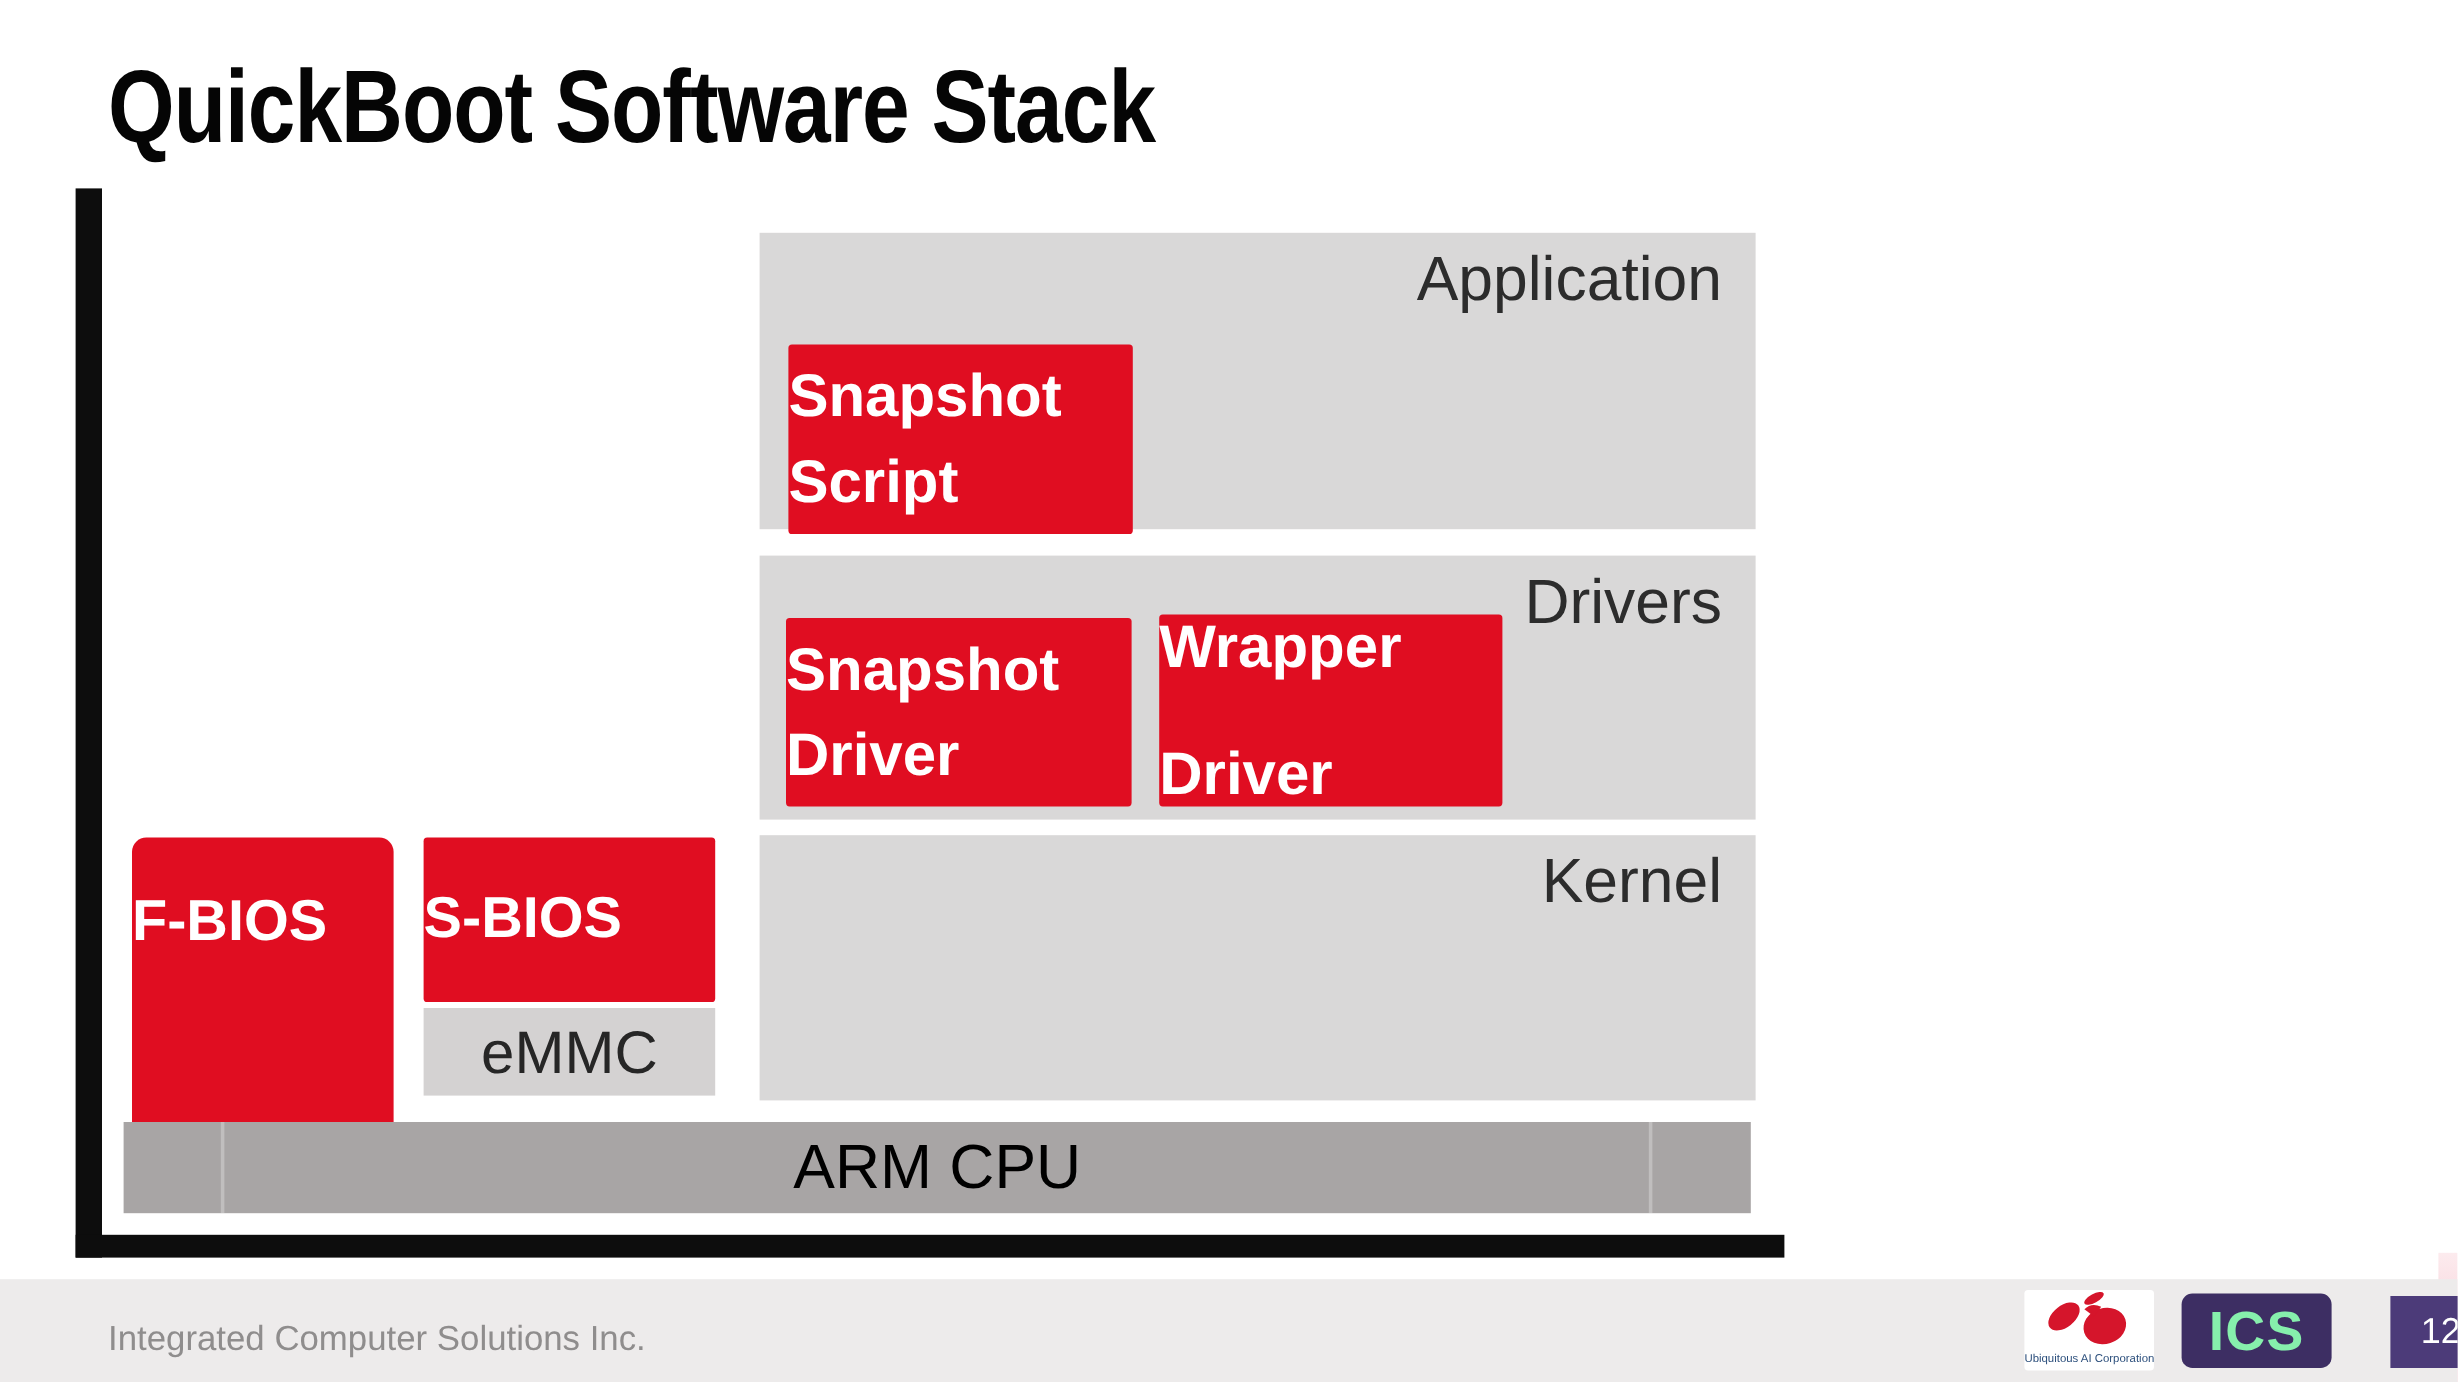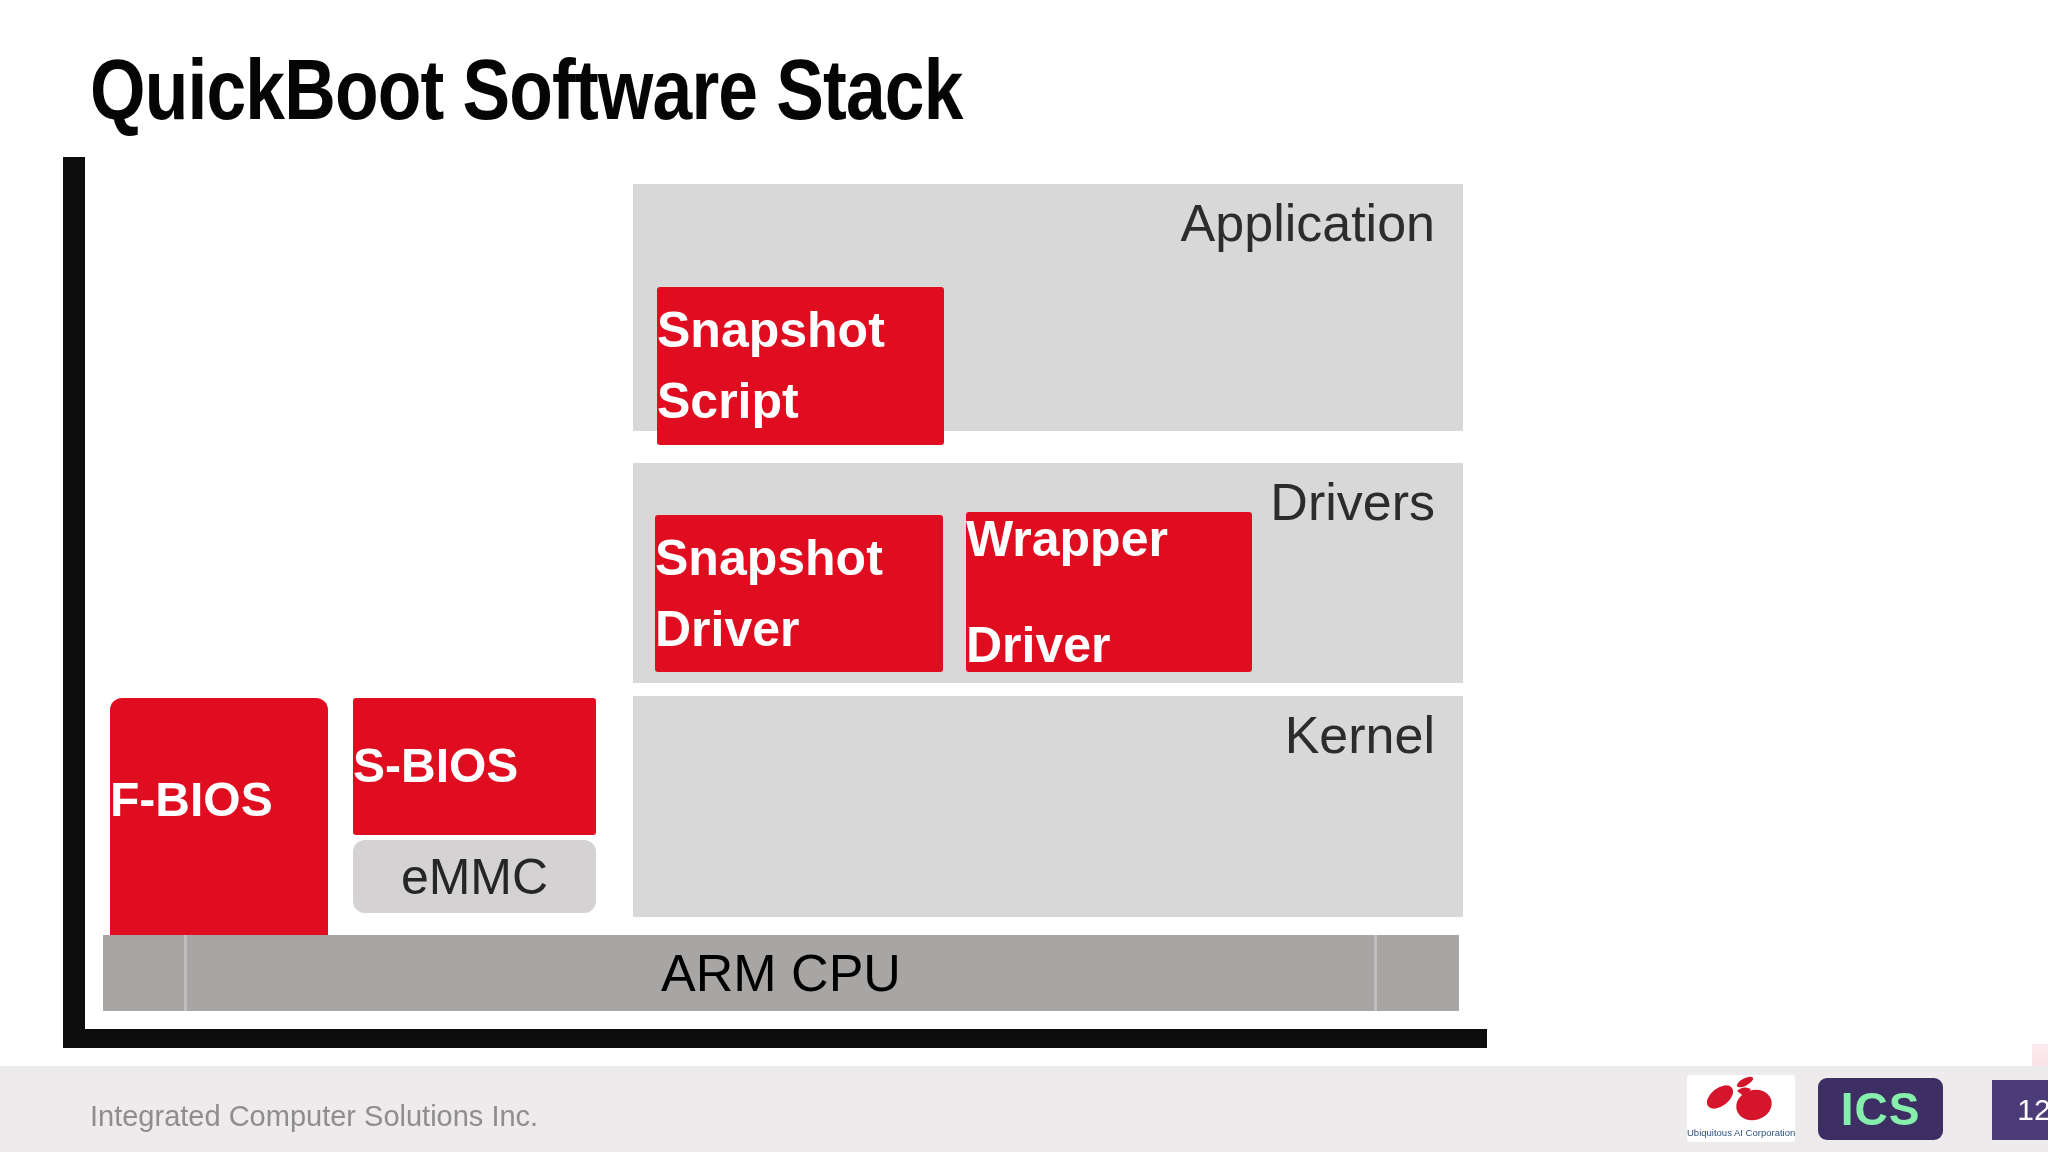--- a/index.html
+++ b/index.html
@@ -30,46 +30,46 @@
     letter-spacing:-1px;white-space:nowrap;
     transform:scaleX(0.83);transform-origin:0 0;
   }
 
   
   .axis-v{position:absolute;left:63px;top:157px;width:22px;height:891px;background:var(--axis-black);}
   .axis-h{position:absolute;left:63px;top:1029px;width:1424px;height:19px;background:var(--axis-black);}
 
   
   .layer{position:absolute;left:633px;width:830px;background:var(--layer-gray);}
-  .layer-application{top:184px;height:247px;text-align:right;}
+  .layer-application{top:194px;height:247px;text-align:right;}
   .layer-drivers{top:463px;height:220px;}
   .layer-kernel{top:696px;height:221px;}
   .layer-label{
     position:absolute;top:10px;right:28px;
     font-size:52px;color:var(--label-dark);line-height:1.15;
   }
 
   
   .block{
     position:absolute;background:var(--accent-red);
     color:#ffffff;font-weight:bold;text-align:center;
     display:flex;flex-direction:column;justify-content:center;align-items:flex-start;
     font-size:50px;line-height:1.42;border-radius:3px;
   }
   .block-snapshot-script{left:657px;top:287px;width:287px;height:158px;}
   .block-snapshot-driver{left:655px;top:515px;width:288px;height:157px;}
   .block-wrapper-driver{left:966px;top:512px;width:286px;height:160px;gap:35px;}
-  .block-f-bios{left:110px;top:698px;width:218px;height:272px;border-radius:12px;justify-content:flex-start;padding-top:68px;font-size:48px;}
+  .block-f-bios{left:110px;top:698px;width:218px;height:272px;border-radius:12px;justify-content:flex-start;padding-top:36px;font-size:48px;}
   .block-s-bios{left:353px;top:698px;width:243px;height:137px;font-size:48px;}
 
   
   .emmc{
     position:absolute;left:353px;top:840px;width:243px;height:73px;
     background:var(--emmc-gray);color:#262626;font-size:50px;
-    display:flex;justify-content:center;align-items:center;border-radius:12px;
+    display:flex;justify-content:center;align-items:center;
   }
 
   
   .cpu-bar{
     position:absolute;left:103px;top:935px;width:1356px;height:76px;
     background:var(--cpu-gray);color:#000000;font-size:52px;
     display:flex;justify-content:center;align-items:center;
   }
   .cpu-divider{position:absolute;top:0;width:3px;height:100%;background:rgba(255,255,255,0.28);}
   .cpu-divider.left{left:81px;}

